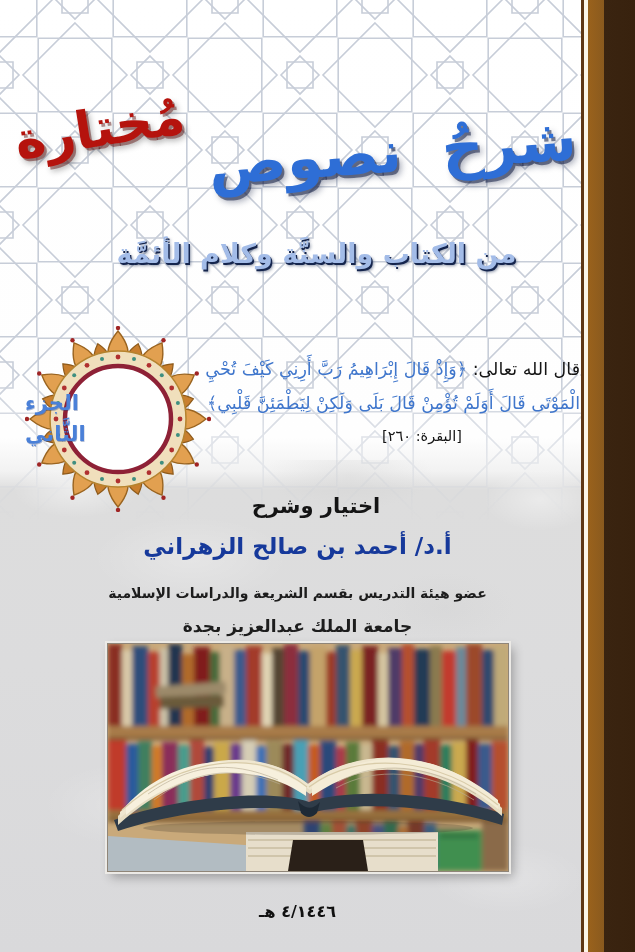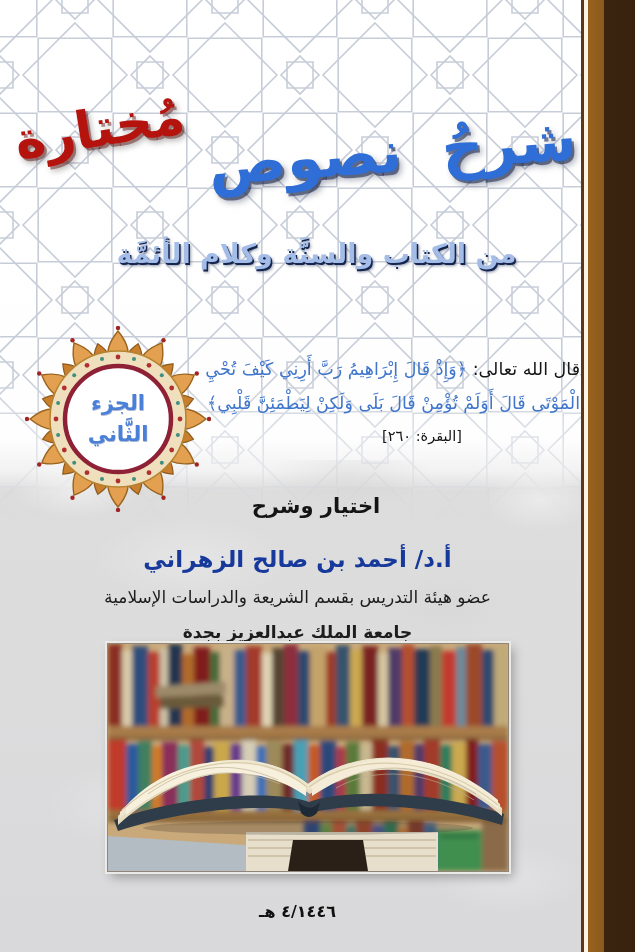--- a/index.html
+++ b/index.html
@@ -46,36 +46,36 @@
     transform:translateY(-26px) rotate(-9deg);margin-right:18px;
     text-shadow:2px 3px 0 rgba(90,10,8,.45),3px 5px 6px rgba(0,0,0,.3);
   }
   .subtitle{
     position:absolute;left:8px;right:10px;top:238px;text-align:center;direction:rtl;
     font-size:27px;font-weight:bold;color:#a3bce8;letter-spacing:1px;
     text-shadow:1.5px 1.5px 0 #15254d,2.5px 3px 3px rgba(21,37,77,.45);
   }
   .badge{position:absolute;left:25px;top:326px;width:186px;height:186px;}
   .badge-text{
-    position:absolute;inset:0;display:flex;flex-direction:column;justify-content:center;align-items:center;
+    position:absolute;inset:0;display:flex;flex-direction:column;justify-content:center;align-items:flex-end;
     direction:rtl;color:#4a80d8;font-weight:bold;font-size:21px;line-height:1.5;
     text-shadow:0.5px 0.5px 0 rgba(30,60,130,.35);
   }
   .verse{
     position:absolute;left:198px;top:352px;width:382px;direction:rtl;text-align:right;
     font-size:17.5px;line-height:1.95;color:#151515;
   }
   .verse .ayah{color:#3f76cc;font-weight:500;}
   .verse-ref{
     direction:rtl;text-align:center;padding-left:66px;font-size:14.5px;color:#141414;margin-top:2px;
   }
   .credits{position:absolute;left:0;right:40px;top:494px;text-align:center;direction:rtl;}
   .credit-role{font-size:21px;font-weight:bold;color:#141414;letter-spacing:1px;padding-left:37px;}
-  .credit-author{font-size:23px;font-weight:bold;color:#16399b;margin-top:28px;}
-  .credit-position{font-size:17px;font-weight:normal;color:#1d1d1d;margin-top:15px;}
+  .credit-author{font-size:23px;font-weight:bold;color:#16399b;margin-top:15px;}
+  .credit-position{font-size:14px;font-weight:bold;color:#1d1d1d;margin-top:26px;}
   .credit-univ{font-size:17px;font-weight:bold;color:#1d1d1d;margin-top:15px;}
   .photo{
     position:absolute;left:107px;top:643px;width:400px;height:227px;
     background:#c9a97a;border:1px solid #8f8578;
     box-shadow:0 0 0 2px #eceae6,4px 5px 10px rgba(0,0,0,.30);
   }
   .photo svg{display:block;width:100%;height:100%;}
   .hijri-date{
     position:absolute;left:0;right:40px;top:902px;text-align:center;
     font-size:16px;font-weight:bold;color:#101010;letter-spacing:1px;

